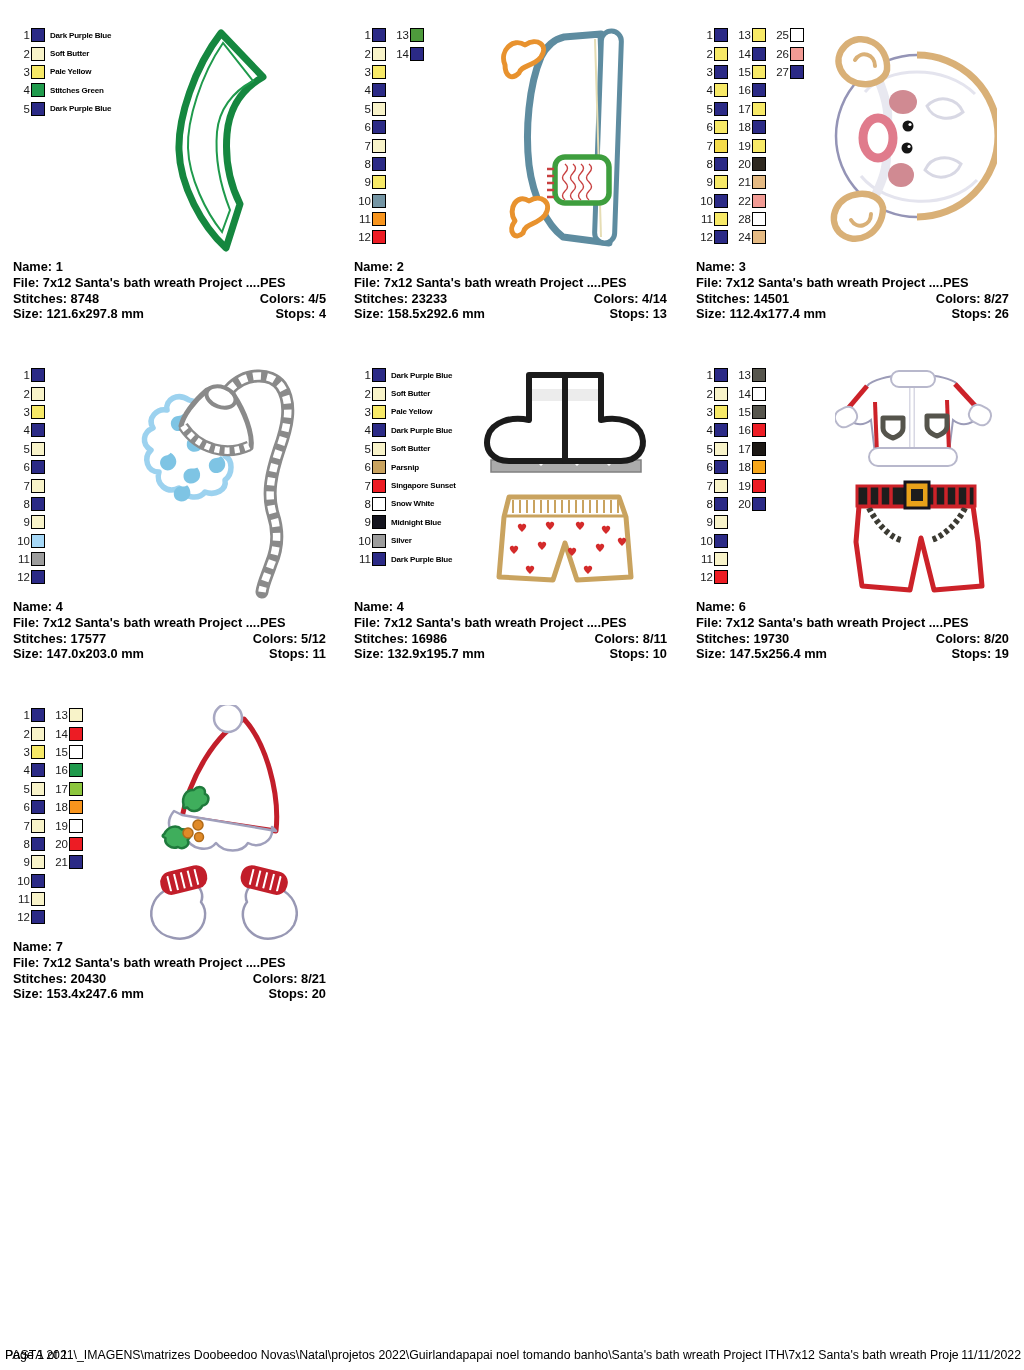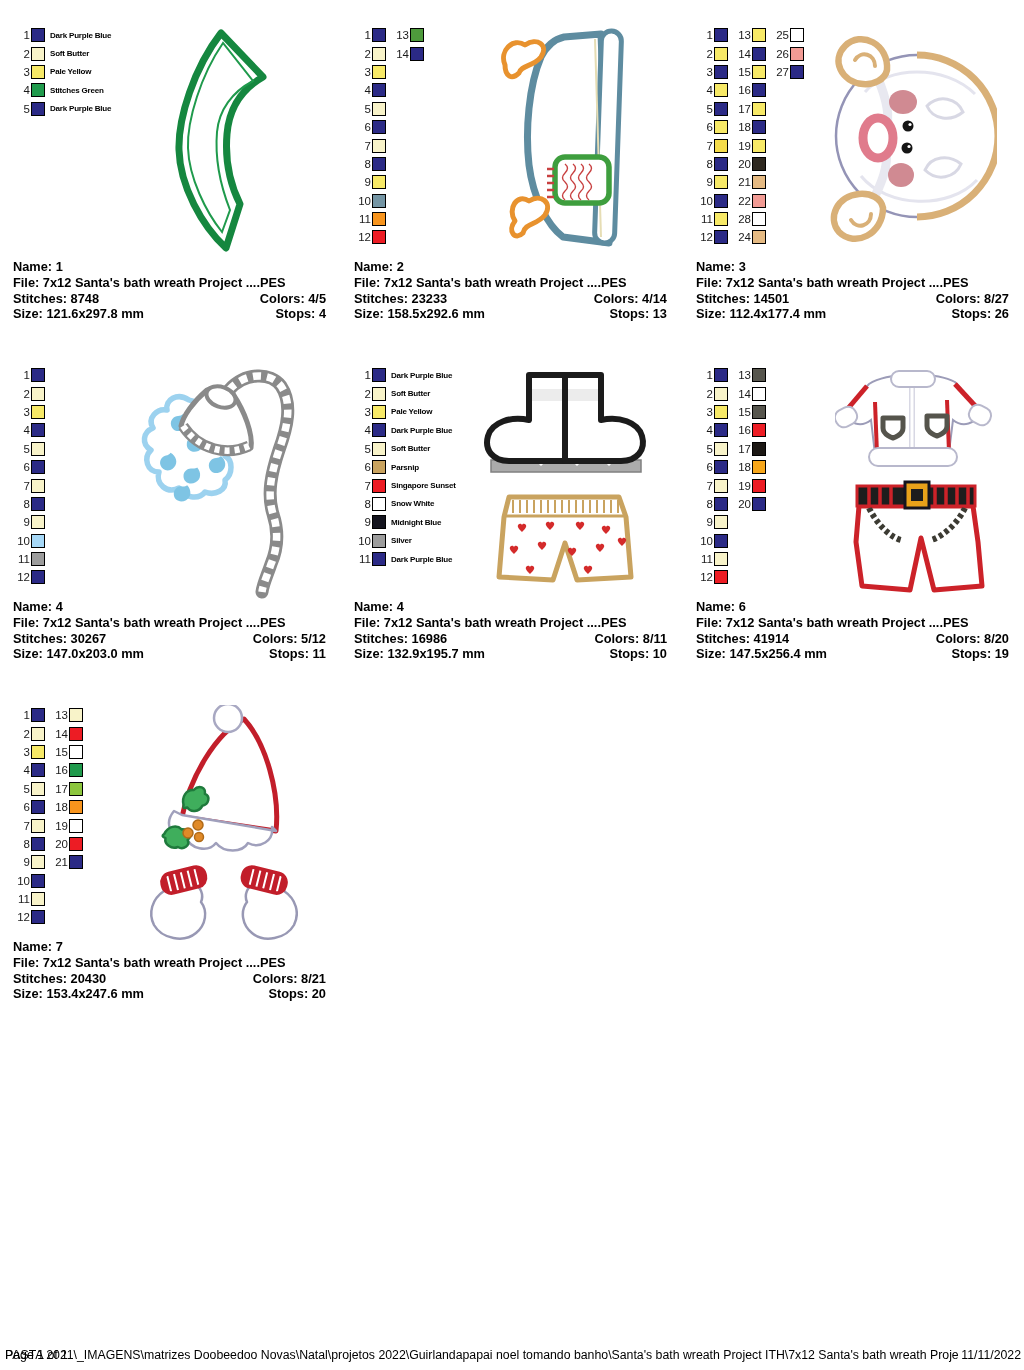--- a/index.html
+++ b/index.html
@@ -372,21 +372,21 @@
       <path d="M74,26 C60,38 50,52 48,62 C64,84 92,92 118,84 C120,70 112,48 100,30 C92,24 82,22 74,26 Z" fill="#fff" stroke="#8A8A8A" stroke-width="5" stroke-linejoin="round"></path>
       <path d="M50,62 C66,86 94,92 116,82" stroke="#8A8A8A" stroke-width="11" fill="none"></path>
       <path d="M50,62 C66,86 94,92 116,82" stroke="#FFFFFF" stroke-width="6.5" stroke-dasharray="5 5" fill="none"></path>
       <ellipse cx="88" cy="33" rx="15" ry="10" transform="rotate(20 88 33)" fill="#fff" stroke="#8A8A8A" stroke-width="4"></ellipse>
     </svg>
   </div>
   <div class="meta">
     <div>Name: 4</div>
     <div>File: 7x12 Santa's bath wreath Project ....PES</div>
     <div class="mrow">
-        <span>Stitches: 30267</span>
+        <span>Stitches: 17577</span>
         <span>Colors: 5/12</span>
       </div>
     <div class="mrow">
         <span>Size: 147.0x203.0 mm</span>
         <span>Stops: 11</span>
       </div>
   </div>
 </section>
 
 <section class="cell" style="left:341px;top:360px">
@@ -592,21 +592,21 @@
         <path d="M34,7 V25 M45,7 V25 M56,7 V25 M100,7 V25 M111,7 V25 M122,7 V25 M133,7 V25" stroke="#CC2229" stroke-width="3.5"></path>
         <rect x="70" y="2" width="24" height="26" fill="#E8A21A" stroke="#14141E" stroke-width="3"></rect>
         <rect x="76" y="9" width="12" height="12" fill="#1D1D1D"></rect>
       </g>
     </svg>
   </div>
   <div class="meta">
     <div>Name: 6</div>
     <div>File: 7x12 Santa's bath wreath Project ....PES</div>
     <div class="mrow">
-        <span>Stitches: 41914</span>
+        <span>Stitches: 19730</span>
         <span>Colors: 8/20</span>
       </div>
     <div class="mrow">
         <span>Size: 147.5x256.4 mm</span>
         <span>Stops: 19</span>
       </div>
   </div>
 </section>
 
 <section class="cell" style="left:0;top:700px">

